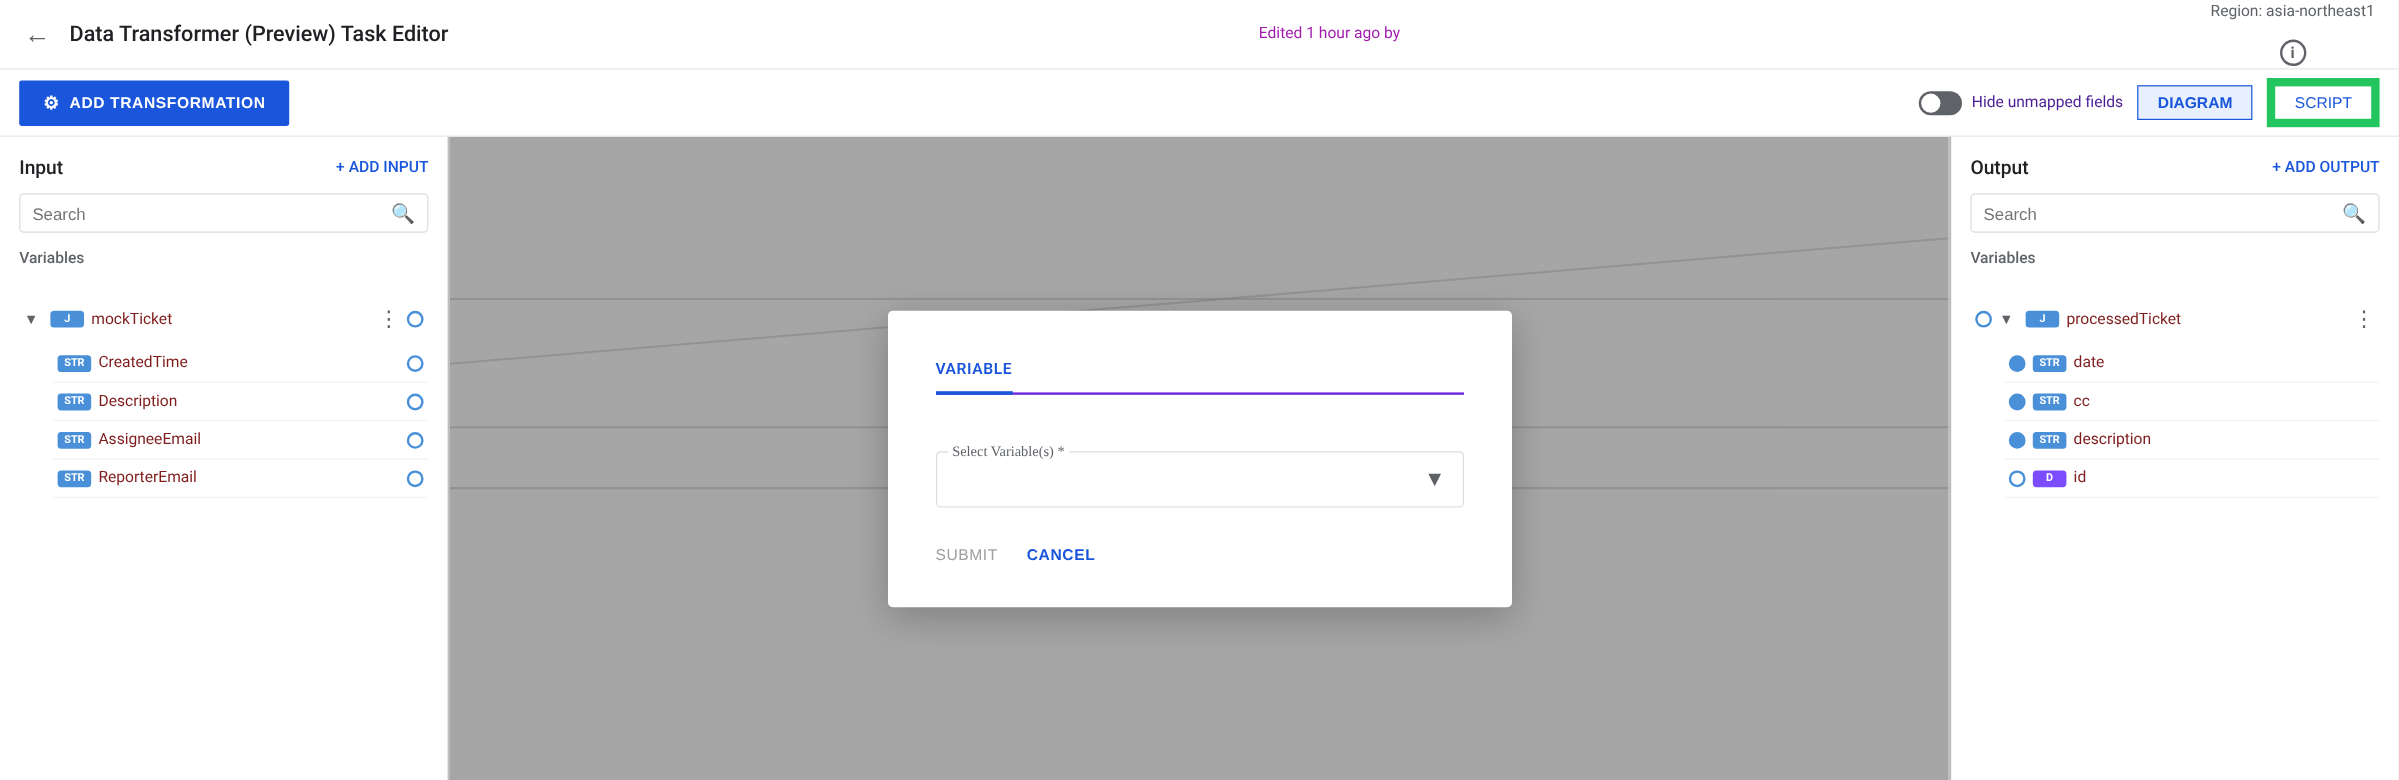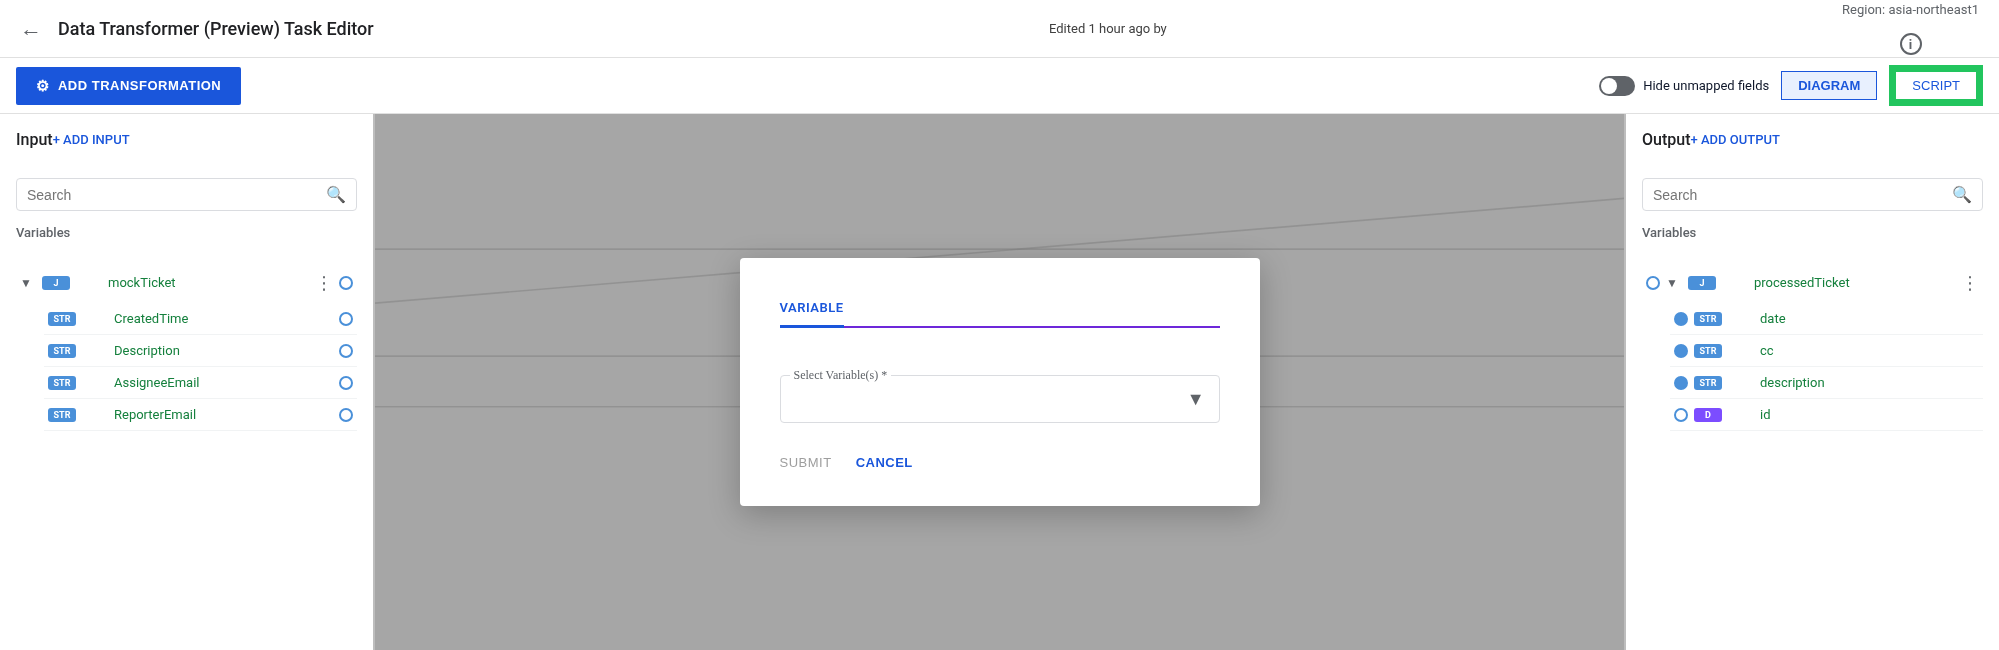--- a/index.html
+++ b/index.html
@@ -10,21 +10,21 @@
       display: flex; align-items: center; justify-content: space-between;
       background: #fff; height: 58px; padding: 0 20px;
       border-bottom: 1px solid #e0e0e0;
     }
     .topbar-left { display: flex; align-items: center; gap: 16px; }
     .back-btn {
       background: none; border: none; cursor: pointer;
       color: #5f6368; font-size: 22px; display: flex; align-items: center;
     }
     .topbar-title { font-size: 18px; font-weight: 500; color: #202124; }
-    .topbar-center { font-size: 13px; color: #404040; }
+    .topbar-center { font-size: 13px; color: #a21caf; }
     .topbar-right { display: flex; align-items: center; gap: 16px; flex-direction: column; }
     .region-label { font-size: 13px; color: #5f6368; }
     .info-icon {
       width: 22px; height: 22px; border-radius: 50%; border: 2px solid #5f6368;
       display: flex; align-items: center; justify-content: center;
       font-size: 13px; color: #5f6368; font-weight: bold; cursor: pointer;
     }
 
     
     .toolbar {
@@ -33,21 +33,21 @@
       border-bottom: 1px solid #e0e0e0;
     }
     .add-transformation-btn {
       display: flex; align-items: center; gap: 8px;
       background: #1a56db; color: #fff; border: none; cursor: pointer;
       padding: 10px 20px; font-size: 13px; font-weight: 600; letter-spacing: 0.5px;
       border-radius: 2px;
     }
     .gear-icon { font-size: 15px; }
     .toolbar-right { display: flex; align-items: center; gap: 12px; }
-    .hide-unmapped { display: flex; align-items: center; gap: 8px; font-size: 13px; color: #0f172a; }
+    .hide-unmapped { display: flex; align-items: center; gap: 8px; font-size: 13px; color: #4c1d95; }
     .toggle {
       width: 36px; height: 20px; background: #5f6368; border-radius: 10px;
       position: relative; cursor: pointer;
     }
     .toggle::after {
       content: ''; position: absolute; width: 16px; height: 16px;
       background: #fff; border-radius: 50%; top: 2px; left: 2px;
     }
     .view-btn {
       border: 1px solid #1a56db; color: #1a56db; background: #fff;
@@ -63,21 +63,21 @@
     .main-content {
       display: flex; height: calc(650px - 114px); position: relative;
     }
 
     
     .left-panel {
       width: 375px; background: #fff; border-right: 2px solid #bdbdbd;
       display: flex; flex-direction: column; padding: 16px;
     }
     .panel-header {
-      display: flex; align-items: center; margin-bottom: 29px;
+      display: flex; align-items: center; justify-content: space-between; margin-bottom: 12px;
     }
     .panel-title { font-size: 16px; font-weight: 500; color: #202124; }
     .add-link {
       color: #1a56db; font-size: 13px; font-weight: 500; cursor: pointer;
       display: flex; align-items: center; gap: 4px; text-decoration: none;
     }
     .search-box {
       display: flex; align-items: center; border: 1px solid #dadce0;
       border-radius: 4px; padding: 6px 10px; margin-bottom: 14px;
       background: #fff;
@@ -96,21 +96,21 @@
     .var-row-main {
       display: flex; align-items: center; padding: 8px 4px;
       margin-bottom: 2px; gap: 6px;
     }
     .chevron { color: #5f6368; font-size: 12px; cursor: pointer; width: 16px; }
     .type-badge {
       font-size: 9px; font-weight: 700; background: #4a90d9; color: #fff;
       border-radius: 3px; padding: 2px 4px; min-width: 28px; text-align: center;
     }
     .type-badge.d-type { background: #7c4dff; }
-    .var-name { font-size: 13px; color: #15803d; flex: 1; margin-left: 32px; }
+    .var-name { font-size: 13px; color: #7f1d1d; flex: 1; }
     .more-btn { color: #5f6368; cursor: pointer; font-size: 18px; margin-left: auto; }
     .connector-dot {
       width: 14px; height: 14px; border-radius: 50%; border: 2px solid #4a90d9;
       background: #fff; cursor: pointer; flex-shrink: 0;
     }
     .connector-dot.filled { background: #4a90d9; }
     .sub-vars { padding-left: 28px; }
 
     
     .middle-panel {

